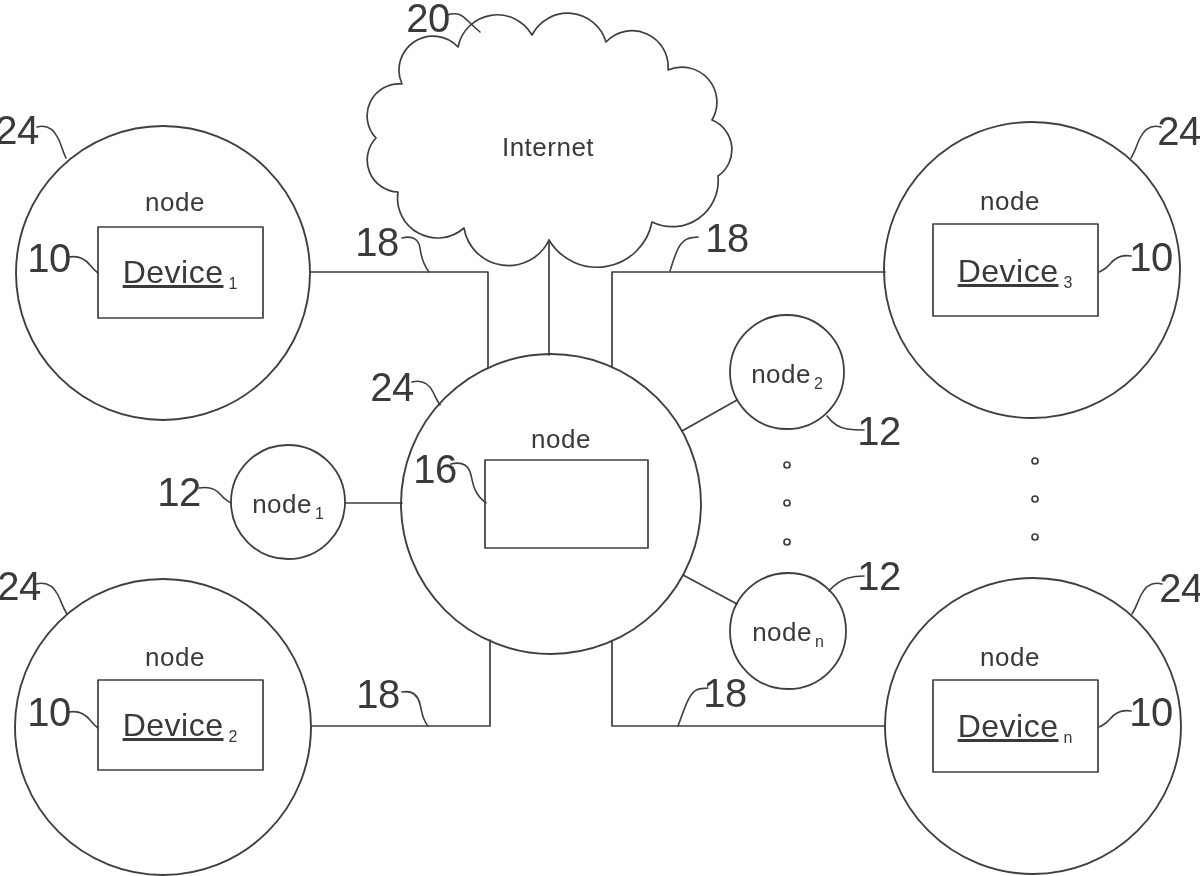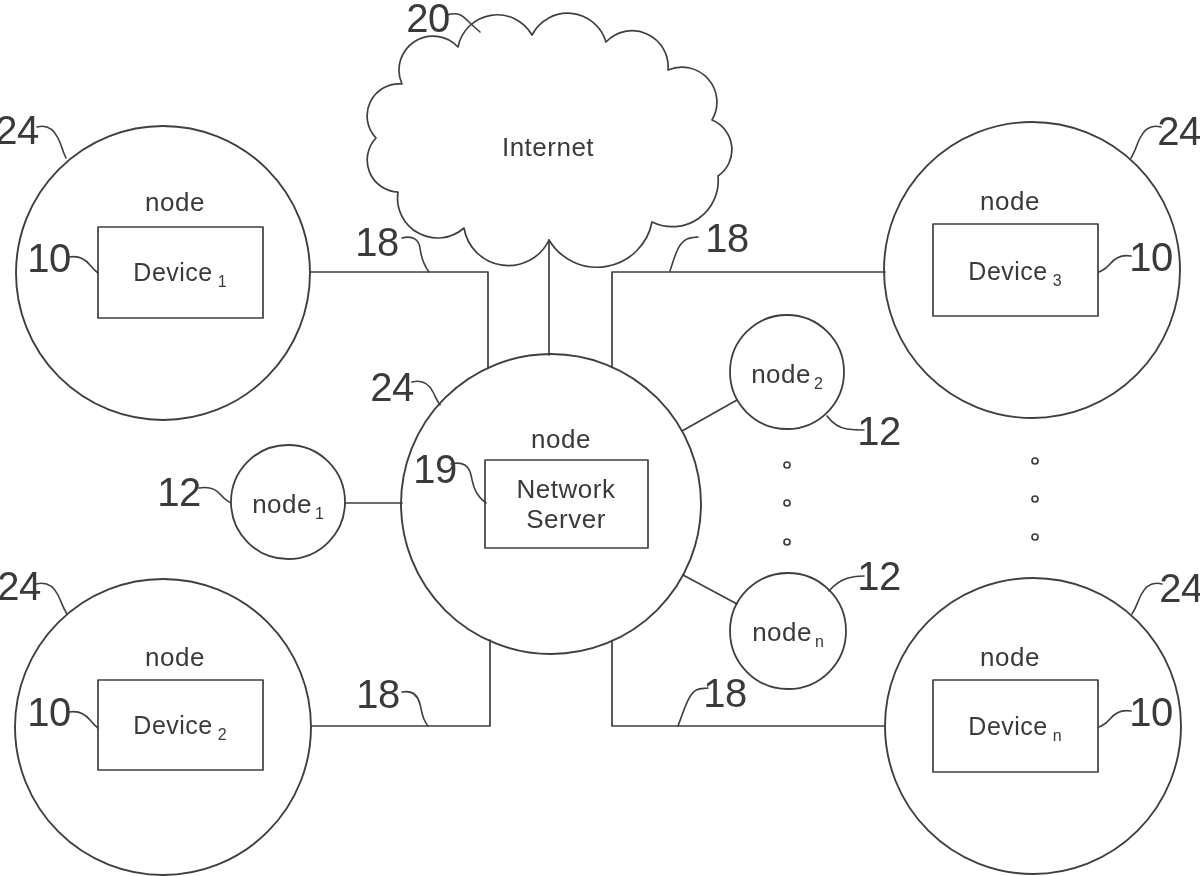--- a/index.html
+++ b/index.html
@@ -7,21 +7,21 @@
     position:relative;width:1200px;height:876px;background:#ffffff;overflow:hidden;
     font-family:"Liberation Sans","DejaVu Sans",sans-serif;color:#3a3a3a;
   }
   .stage svg{position:absolute;left:0;top:0;}
   .lbl{
     position:absolute;transform:translate(-50%,-50%);
     white-space:nowrap;display:inline-flex;align-items:baseline;
     font-size:26px;line-height:1;color:#3a3a3a;letter-spacing:0.5px;
   }
   .ref{font-size:40px;letter-spacing:-0.5px;}
-  .dev{font-size:25px;}
+  .dev{font-size:32px;text-decoration:underline;}
   .sub{font-size:16px;transform:translateY(6px);margin-left:5px;letter-spacing:0;}
   .subtight{margin-left:3px;}
   .twoline{flex-direction:column;align-items:center;text-align:center;line-height:30px;}
 </style>
 </head>
 <body>
 
 <div class="stage">
 
   <svg width="1200" height="876" viewBox="0 0 1200 876">
@@ -130,25 +130,21 @@
   <span class="lbl ref" style="left:1181px;top:588px">24</span>
   <span class="lbl" style="left:1010px;top:657px">node</span>
   <span class="lbl ref" style="left:1151px;top:712px">10</span>
   <span class="lbl" style="left:1015px;top:726px">
     <span class="dev">Device</span>
     <span class="sub">n</span>
   </span>
 
   <span class="lbl ref" style="left:392px;top:387px">24</span>
   <span class="lbl" style="left:561px;top:439px">node</span>
-  <span class="lbl ref" style="left:435px;top:469px">19</span>
-  <span class="lbl twoline" style="left:566px;top:504px">
-    <span>Network</span>
-    <span>Server</span>
-  </span>
+  <span class="lbl ref" style="left:435px;top:469px">16</span>
 
   <span class="lbl ref" style="left:179px;top:492px">12</span>
   <span class="lbl" style="left:288px;top:504px">
     <span>node</span>
     <span class="sub subtight">1</span>
   </span>
 
   <span class="lbl ref" style="left:879px;top:431px">12</span>
   <span class="lbl" style="left:787px;top:374px">
     <span>node</span>

